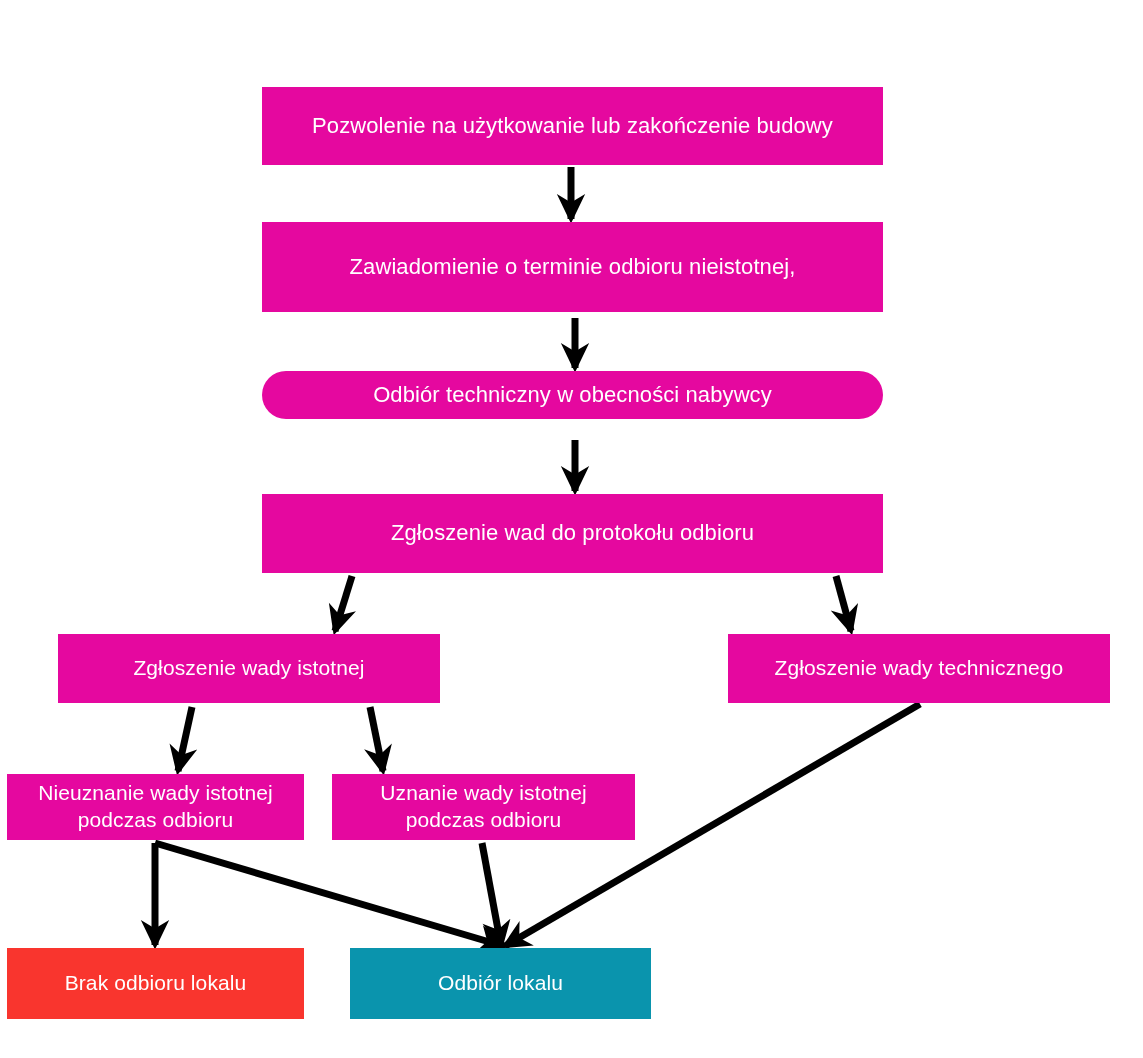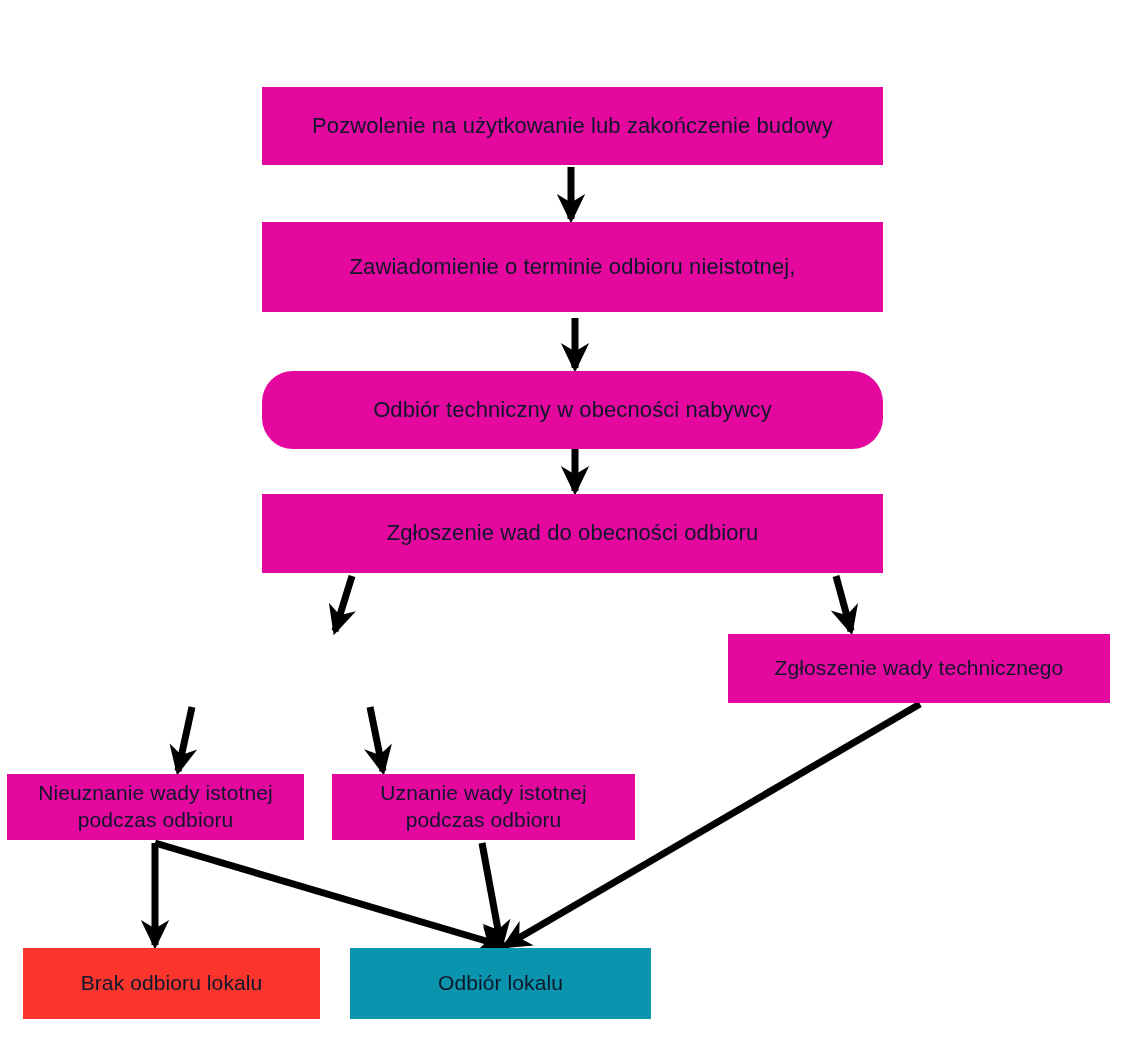--- a/index.html
+++ b/index.html
@@ -27,41 +27,41 @@
     height: 1058px;
     pointer-events: none;
   }
   .node {
     position: absolute;
     box-sizing: border-box;
     display: flex;
     align-items: center;
     justify-content: center;
     text-align: center;
-    color: #0f172a;
+    color: #ffffff;
     font-weight: 400;
     line-height: 1.28;
     letter-spacing: 0.1px;
     padding: 0 0;
     z-index: 2;
   }
   .node .node-label {
     display: block;
     white-space: pre-line;
   }
   
   #node-pozwolenie   { left: 262px; top: 87px;  width: 621px; height: 78px;  font-size: 22px; }
   #node-zawiadomienie{ left: 262px; top: 222px; width: 621px; height: 90px;  font-size: 22px; }
-  #node-odbior-tech  { left: 262px; top: 371px; width: 621px; height: 78px;  font-size: 22px; border-radius: 31px; }
+  #node-odbior-tech  { left: 262px; top: 371px; width: 621px; height: 48px;  font-size: 22px; border-radius: 31px; }
   #node-zgloszenie-wad { left: 262px; top: 494px; width: 621px; height: 79px; font-size: 22px; }
   #node-wada-istotna { left: 58px;  top: 634px; width: 382px; height: 69px;  font-size: 21px; }
   #node-wada-nieistotna { left: 728px; top: 634px; width: 382px; height: 69px; font-size: 21px; }
   #node-nieuznanie   { left: 7px;   top: 774px; width: 297px; height: 66px;  font-size: 21px; }
   #node-uznanie      { left: 332px; top: 774px; width: 303px; height: 66px;  font-size: 21px; text-align: center; }
-  #node-brak-odbioru { left: 7px;   top: 948px; width: 297px; height: 71px;  font-size: 21px; margin-left: 16px; }
+  #node-brak-odbioru { left: 7px;   top: 948px; width: 297px; height: 71px;  font-size: 21px; }
   #node-odbior-lokalu{ left: 350px; top: 948px; width: 301px; height: 71px;  font-size: 21px; }
 </style>
 </head>
 <body>
 
 <div id="canvas">
 
   <svg id="arrow-layer" viewBox="0 0 1143 1058" width="1143" height="1058" xmlns="http://www.w3.org/2000/svg">
     <defs>
       <marker id="ah" viewBox="0 0 10 10" refX="8.2" refY="5" markerWidth="4.6" markerHeight="4.6" orient="auto-start-reverse" markerUnits="strokeWidth">
@@ -90,23 +90,26 @@
 
   <div class="node" id="node-zawiadomienie" style="background:#e5089f">
     <span class="node-label">Zawiadomienie o terminie odbioru nieistotnej,</span>
   </div>
 
   <div class="node" id="node-odbior-tech" style="background:#e5089f">
     <span class="node-label">Odbiór techniczny w obecności nabywcy</span>
   </div>
 
   <div class="node" id="node-zgloszenie-wad" style="background:#e5089f">
-    <span class="node-label">Zgłoszenie wad do obecności odbioru</span>
+    <span class="node-label">Zgłoszenie wad do protokołu odbioru</span>
   </div>
 
+  <div class="node" id="node-wada-istotna" style="background:#e5089f">
+    <span class="node-label">Zgłoszenie wady istotnej</span>
+  </div>
 
   <div class="node" id="node-wada-nieistotna" style="background:#e5089f">
     <span class="node-label">Zgłoszenie wady technicznego</span>
   </div>
 
   <div class="node" id="node-nieuznanie" style="background:#e5089f">
     <span class="node-label">Nieuznanie wady istotnej
 podczas odbioru</span>
   </div>
 

